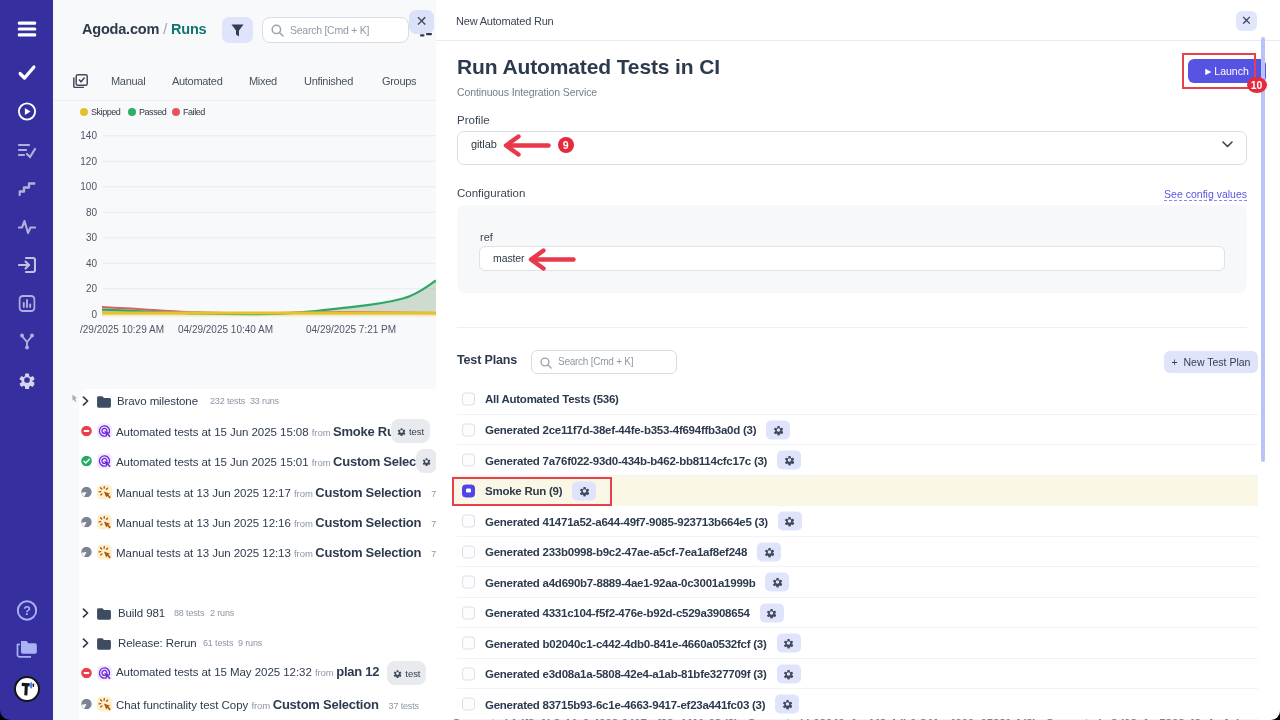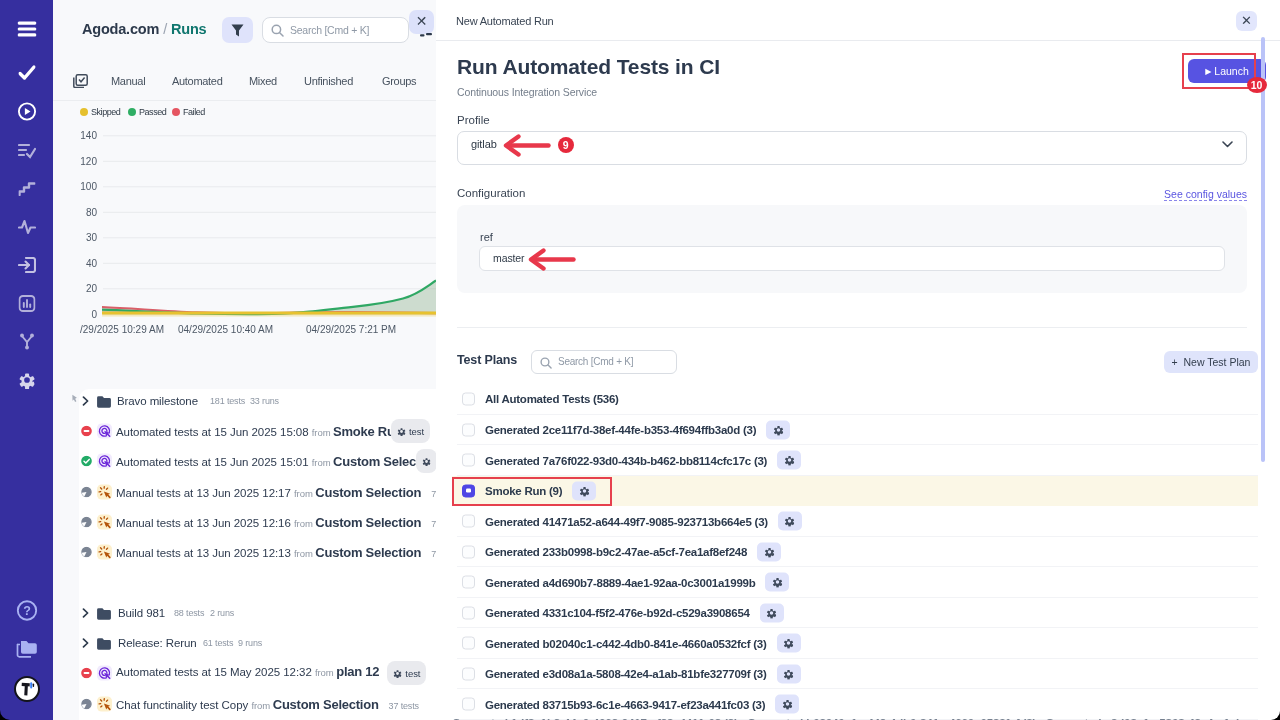--- a/index.html
+++ b/index.html
@@ -144,21 +144,21 @@
 <div class="xlab" style="left:253px">04/29/2025 7:21 PM</div>
 <div id="listcard"></div>
 <div class="row" style="top:386px">
  <svg class="chev" width="7" height="10" viewBox="0 0 7 10">
         <path d="M1.5 1.2 L5.6 5 L1.5 8.8" stroke="#2d3a4c" stroke-width="1.7" fill="none" stroke-linecap="round" stroke-linejoin="round"></path>
       </svg>
  <svg class="abs" style="left:18px;top:9.5px" width="14" height="12" viewBox="0 0 15 13">
         <path fill="#3e4c62" d="M0 2 a1.6 1.6 0 0 1 1.6-1.6 h4.2 l1.7 1.8 H13.4 A1.6 1.6 0 0 1 15 3.8 V11.2 a1.6 1.6 0 0 1-1.6 1.6 H1.6 A1.6 1.6 0 0 1 0 11.2 Z"></path>
       </svg>
  <span class="rtxt fold" style="left:38px">Bravo milestone</span>
- <span class="rtxt meta" style="left:131px">181 tests</span>
+ <span class="rtxt meta" style="left:131px">232 tests</span>
       <span class="rtxt meta" style="left:171px">33 runs</span>
 </div>
 <div class="row" style="top:416px">
  <svg class="stat" width="11" height="11" viewBox="0 0 11 11">
         <circle cx="5.5" cy="5.5" r="5.3" fill="#e8414d"></circle>
         <rect x="2.6" y="4.6" width="5.8" height="1.8" rx="0.9" fill="#fff"></rect>
       </svg>
  <span class="ticon icAuto"><svg width="15" height="15" viewBox="0 0 15 15">
           <g fill="none" stroke="#6d28d9" stroke-width="1.35" stroke-linecap="round">
             <path d="M12.3 9.2 A5.1 5.1 0 1 0 9.2 12.3"></path>

